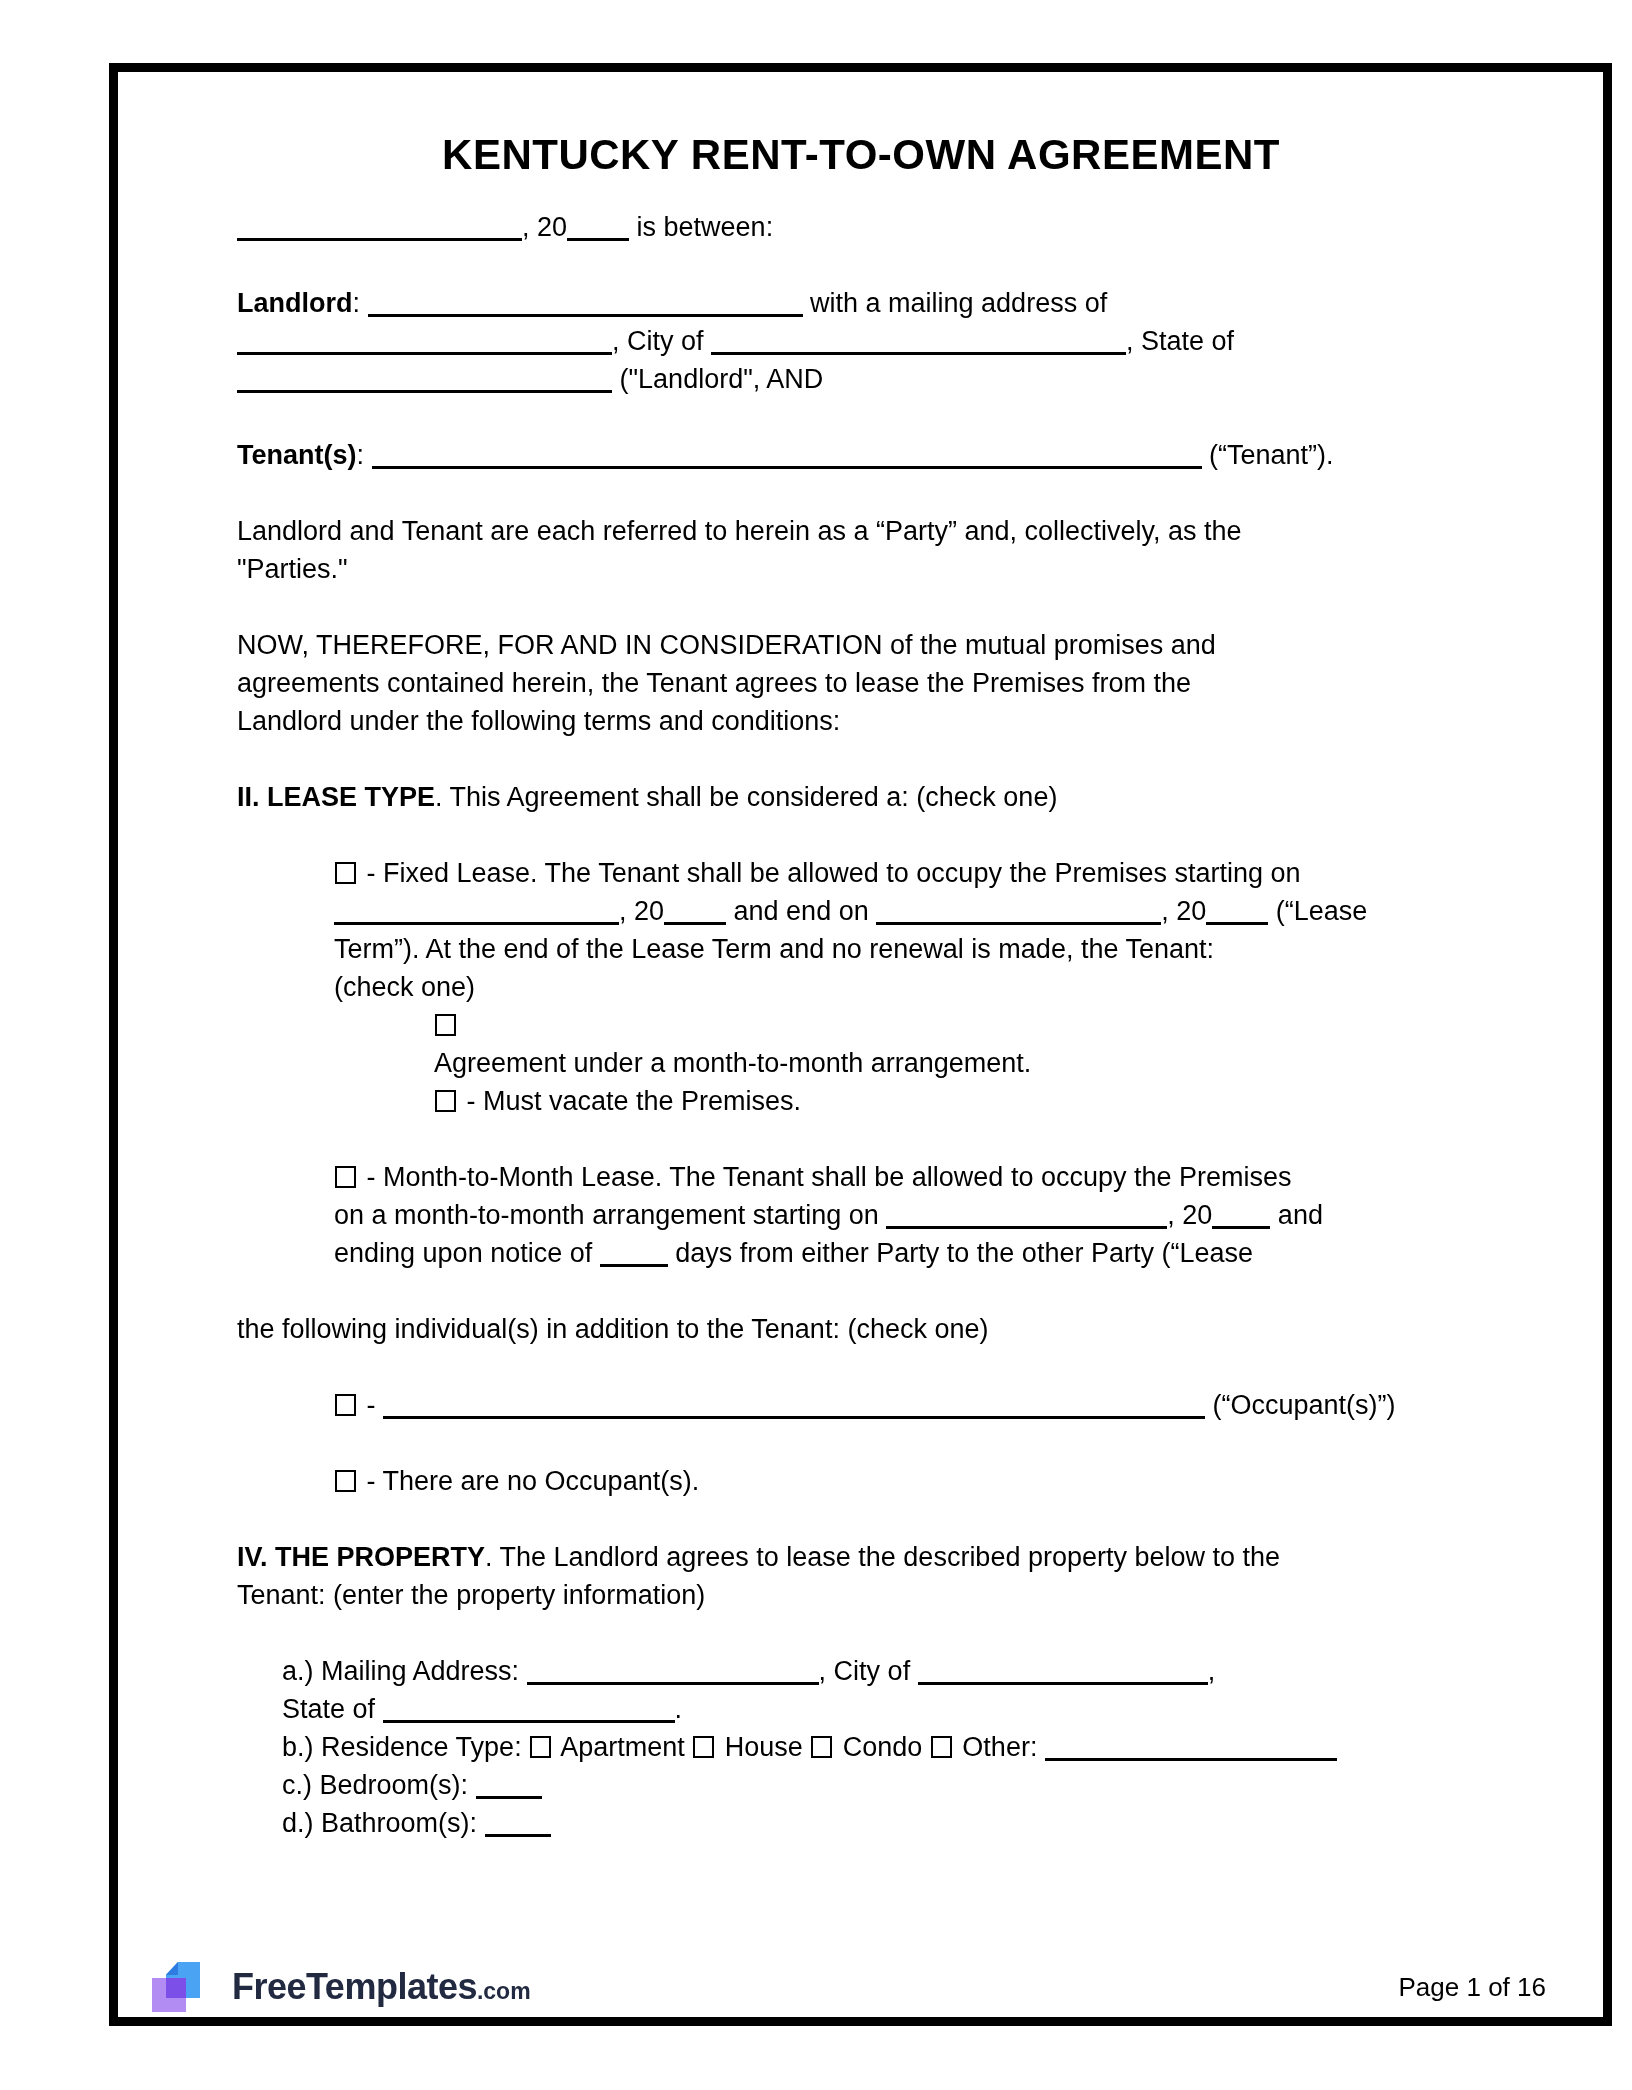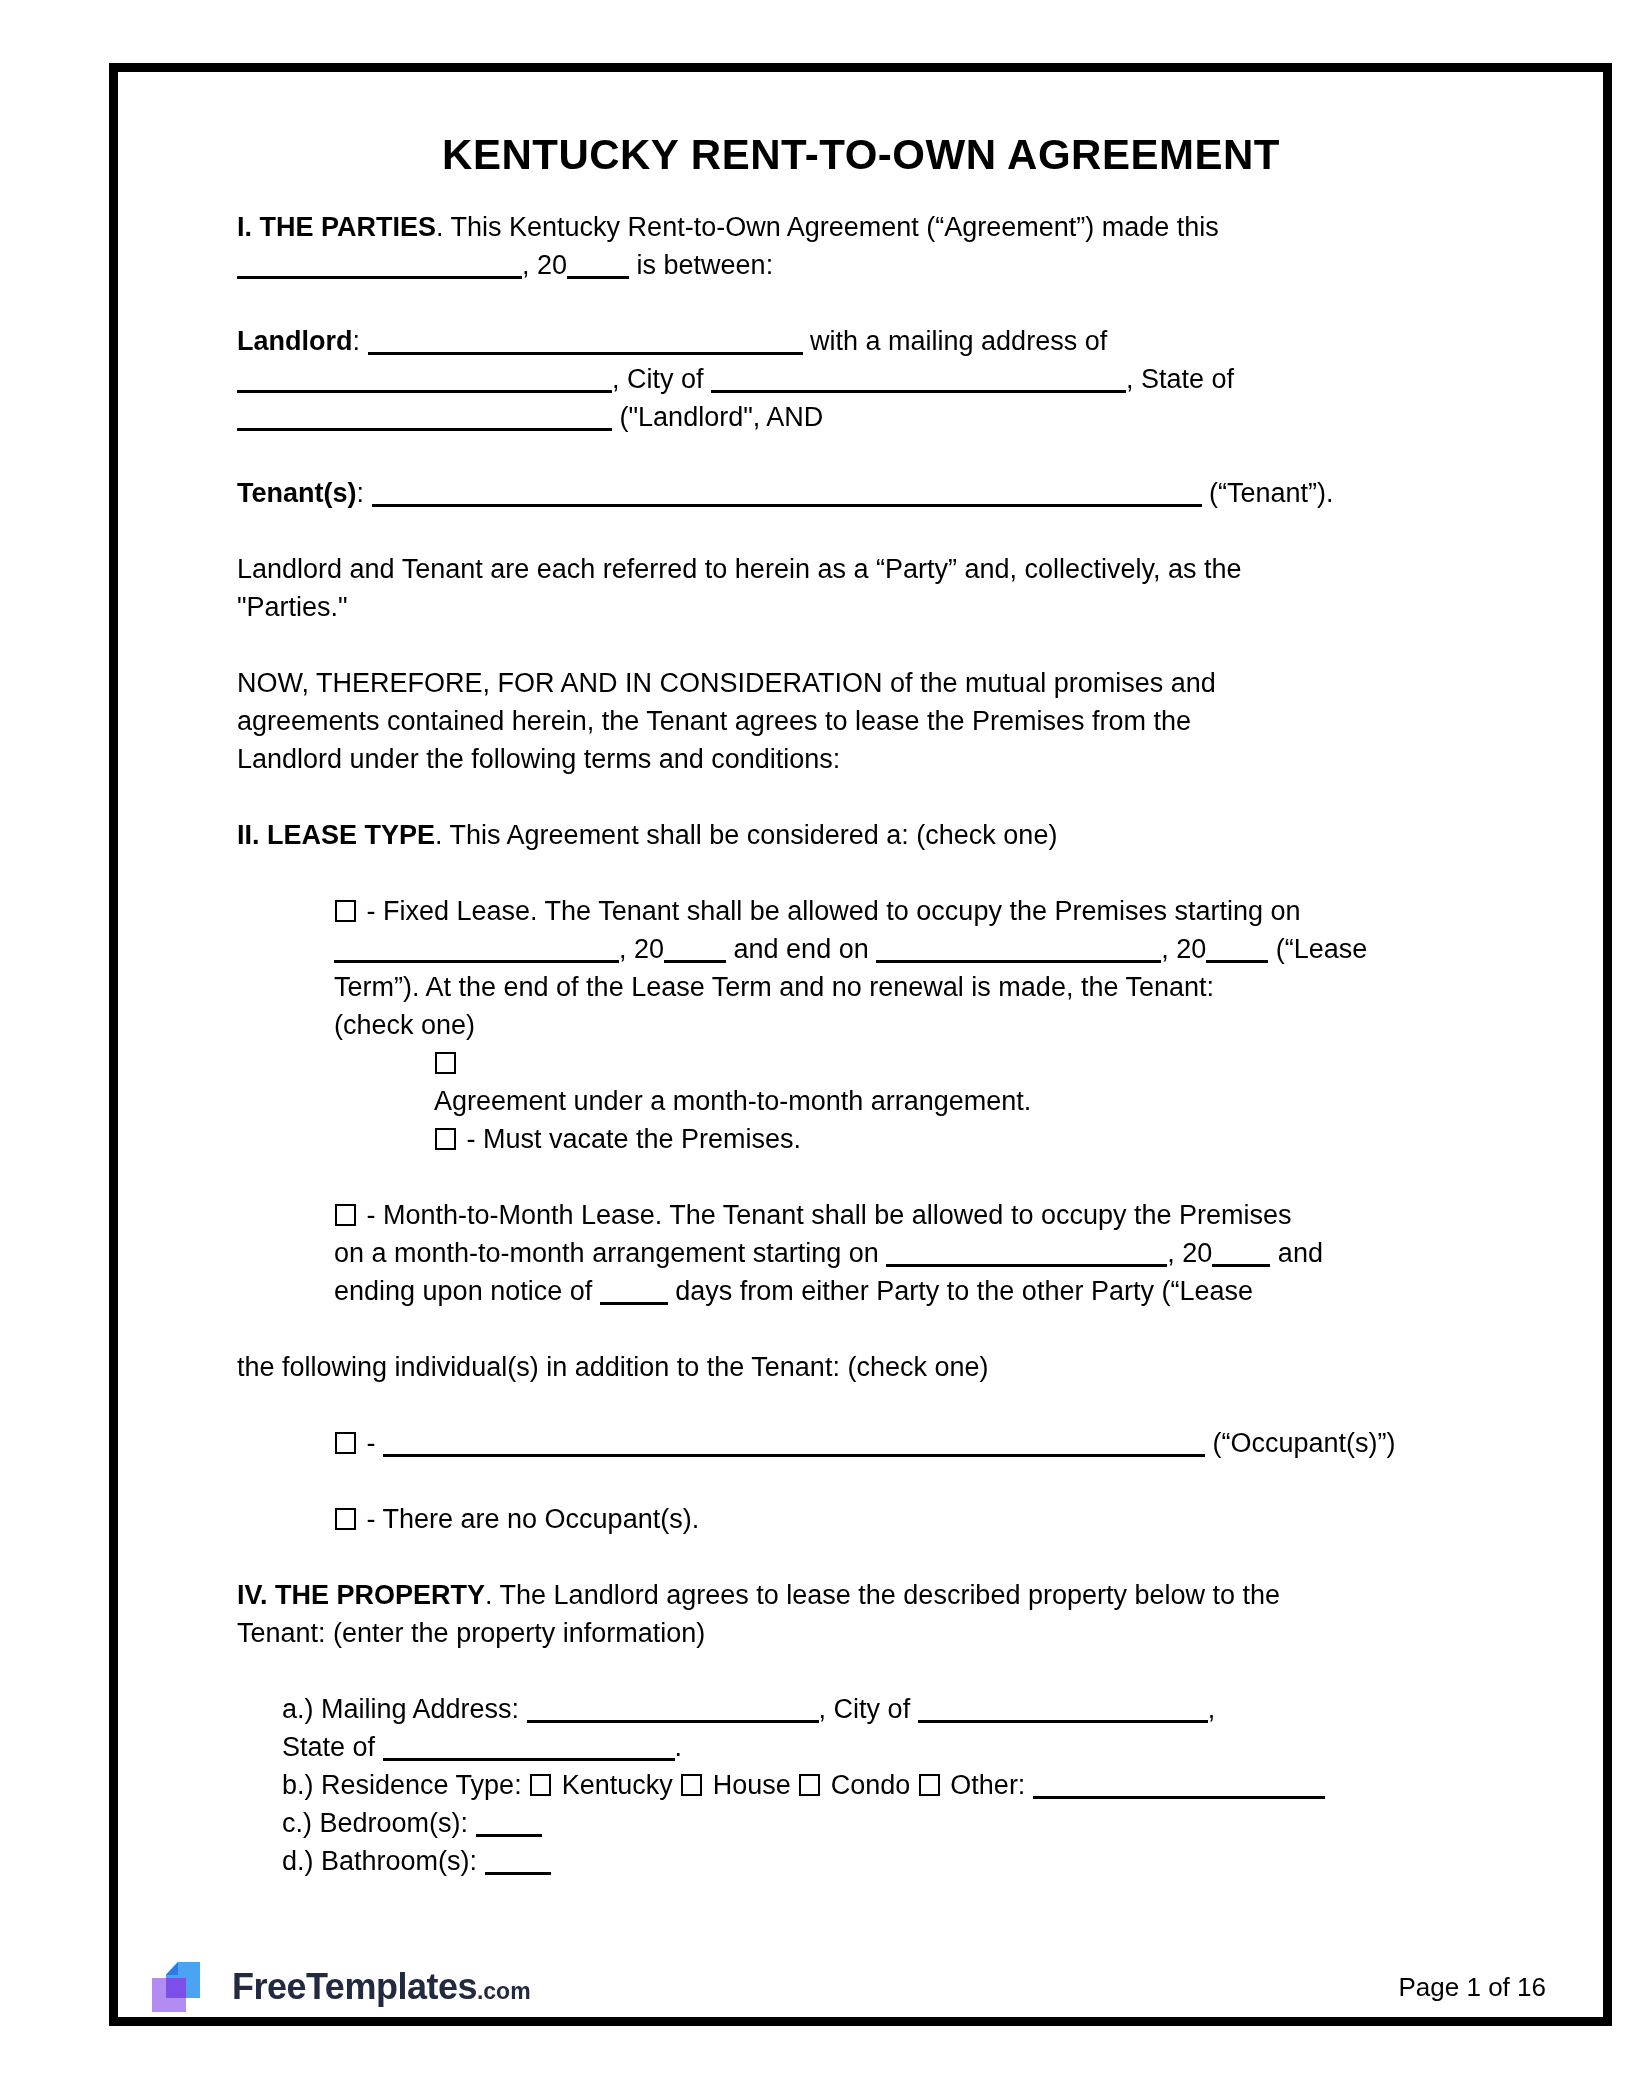--- a/index.html
+++ b/index.html
@@ -81,21 +81,20 @@
 </style>
 </head>
 <body>
 
 <div class="page">
   <div class="frame">
     <div class="content">
       <h1 class="title">KENTUCKY RENT-TO-OWN AGREEMENT</h1>
 
       <div class="para">
-          <div class="line"><b>I. THE PARTIES</b><span>. This Kentucky Rent-to-Own Agreement (“Agreement”) made this</span></div>
           <div class="line"><span class="blank" style="width: 285px;"></span><span>, 20</span><span class="blank" style="width: 62px;"></span><span> is between:</span></div>
         </div>
 
       <div class="para">
           <div class="line"><b>Landlord</b><span>: </span><span class="blank" style="width: 435px;"></span><span> with a mailing address of</span></div>
           <div class="line"><span class="blank" style="width: 375px;"></span><span>, City of </span><span class="blank" style="width: 415px;"></span><span>, State of</span></div>
           <div class="line"><span class="blank" style="width: 375px;"></span><span> ("Landlord", AND</span></div>
         </div>
 
       <div class="para">
@@ -150,21 +149,21 @@
         </div>
 
       <div class="para">
           <div class="line"><b>IV. THE PROPERTY</b><span>. The Landlord agrees to lease the described property below to the</span></div>
           <div class="line"><span>Tenant: (enter the property information)</span></div>
         </div>
 
       <div class="para prop">
           <div class="line"><span>a.) Mailing Address: </span><span class="blank" style="width: 292px;"></span><span>, City of </span><span class="blank" style="width: 290px;"></span><span>,</span></div>
           <div class="line"><span>State of </span><span class="blank" style="width: 292px;"></span><span>.</span></div>
-          <div class="line"><span>b.) Residence Type: </span><span class="checkbox"></span><span> Kentucky </span><span class="checkbox"></span><span> House </span><span class="checkbox"></span><span> Condo </span><span class="checkbox"></span><span> Other: </span><span class="blank" style="width: 292px;"></span></div>
+          <div class="line"><span>b.) Residence Type: </span><span class="checkbox"></span><span> Apartment </span><span class="checkbox"></span><span> House </span><span class="checkbox"></span><span> Condo </span><span class="checkbox"></span><span> Other: </span><span class="blank" style="width: 292px;"></span></div>
           <div class="line"><span>c.) Bedroom(s): </span><span class="blank" style="width: 66px;"></span></div>
           <div class="line"><span>d.) Bathroom(s): </span><span class="blank" style="width: 66px;"></span></div>
         </div>
     </div>
 
     <div class="footer">
       <div class="brand">
         <span class="logo-icon">
           <span class="li-blue"></span>
           <span class="li-fold"></span>

